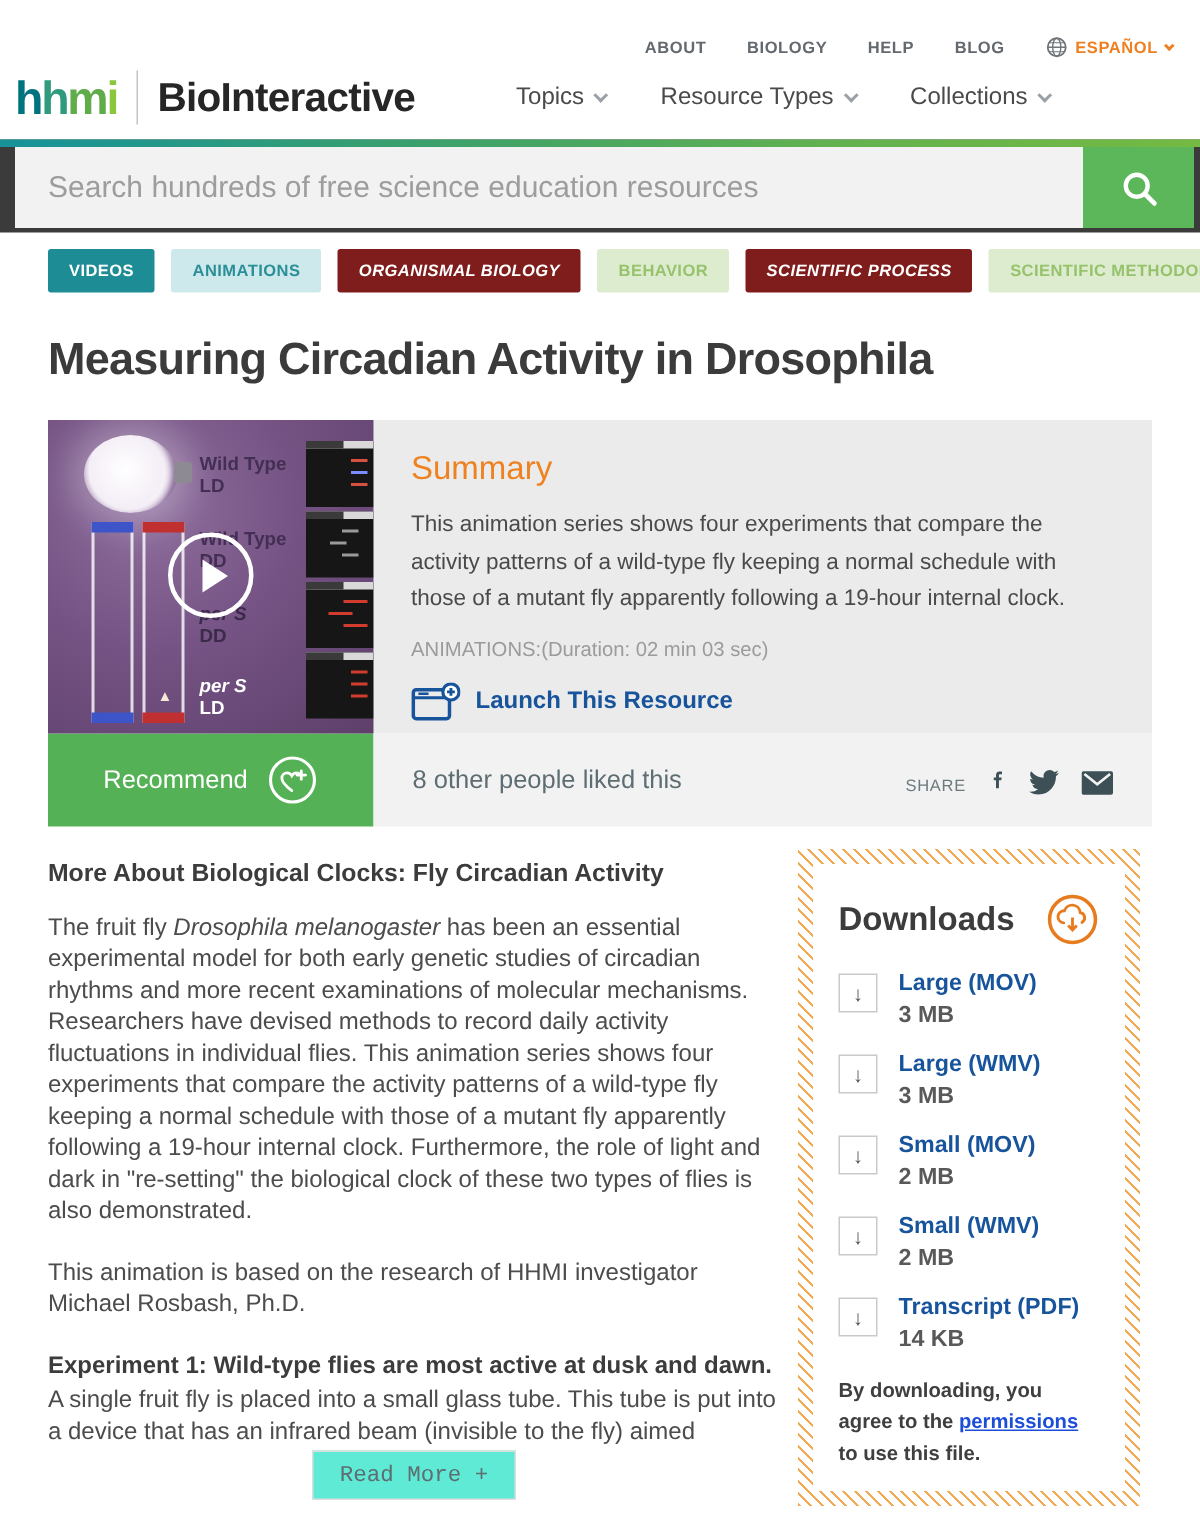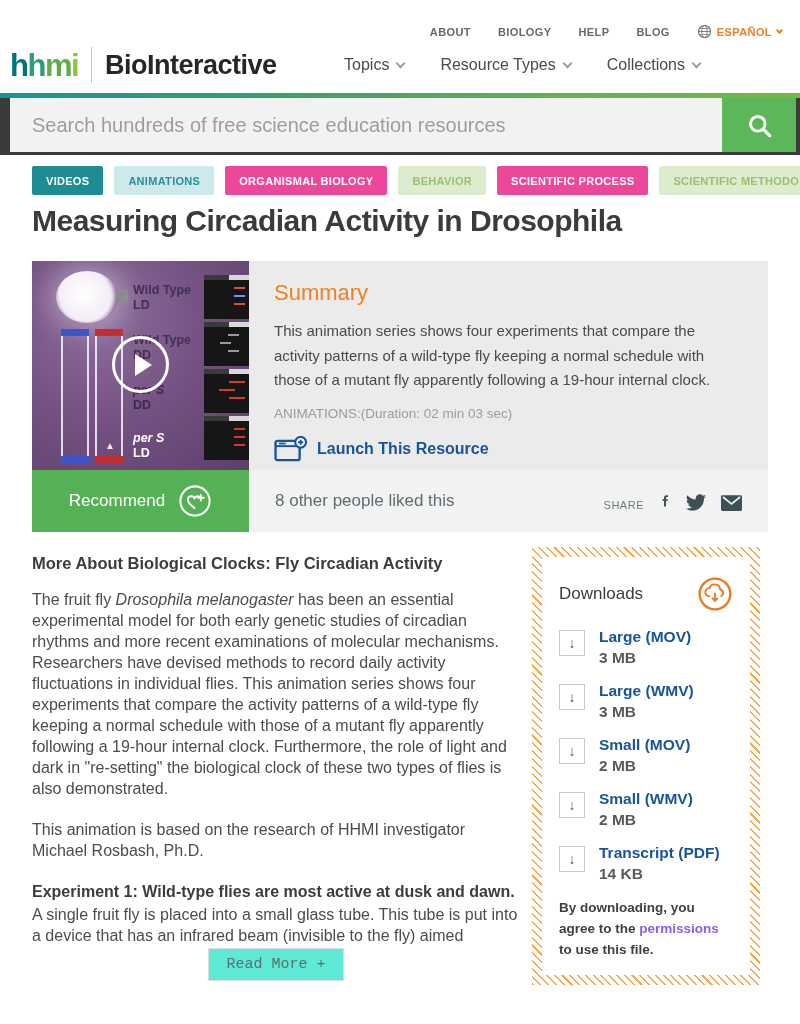--- a/index.html
+++ b/index.html
@@ -33,24 +33,24 @@
   .search-input { flex:1; border:0; outline:none; background:#f2f2f2; font-size:20px; color:#555;
     padding:0 22px; font-family:"Liberation Sans","DejaVu Sans",sans-serif; }
   .search-input::placeholder { color:#9d9d9d; }
   .search-btn { width:74px; border:0; background:#5cb75a; display:flex; align-items:center; justify-content:center; cursor:pointer; }
   
   .tags-row { display:flex; gap:11px; padding:11px 0 0 32px; }
   .tag { height:29px; display:flex; align-items:center; padding:0 14px; font-size:11px; font-weight:bold;
     letter-spacing:.3px; border-radius:2px; cursor:pointer; white-space:nowrap; }
   .tag.solid-teal { background:#1e8c95; color:#fff; }
   .tag.light-teal { background:#cde9ec; color:#2b8f98;text-align:right; }
-  .tag.solid-green { background:#ec4899; color:#fff; }
+  .tag.solid-green { background:#7f1d1d; color:#fff;font-style:italic; }
   .tag.light-green { background:#ddeccf; color:#97c26c; }
   
-  .page-title { margin:9px 32px 0; font-size:30px; font-weight:bold; color:#3b3b3b; letter-spacing:-0.5px; }
+  .page-title { margin:28px 32px 0; font-size:30px; font-weight:bold; color:#3b3b3b; letter-spacing:-0.5px; }
   
   .media-row { display:flex; margin:23px 32px 0; }
   .thumb { position:relative; width:217px; height:209px; flex-shrink:0; overflow:hidden; cursor:pointer;
     background:radial-gradient(circle at 32% 28%, #8f6f9e 0%, #755384 45%, #5d3f6a 100%); }
   .bulb { position:absolute; left:24px; top:10px; width:62px; height:52px; border-radius:50%;
     background:radial-gradient(circle at 45% 45%, #ffffff 0%, #f4eef6 55%, rgba(244,238,246,0) 78%),
                radial-gradient(circle, #fff 55%, rgba(255,255,255,0) 70%); box-shadow:0 0 22px 10px rgba(255,255,255,.25); }
   .bulb-base { position:absolute; left:84px; top:28px; width:12px; height:14px; background:#8e8a93; border-radius:2px; }
   .tube { position:absolute; top:68px; height:134px; width:28px; border:2px solid rgba(255,255,255,.8); }
   .tube .cap { position:absolute; left:-2px; right:-2px; height:7px; }
@@ -100,29 +100,29 @@
   .experiment-heading { margin:0 0 2px; font-size:16px; font-weight:bold; color:#3c3c3c; line-height:21px; }
   .clipped { max-height:46px; overflow:hidden; margin-bottom:0 !important; }
   .read-more-wrap { text-align:center; margin-top:2px; }
   .read-more { border:1px solid #ddd; background:#5eead4; color:#5d6d72; font-size:15px; padding:7px 17px; cursor:pointer;
     font-family:Liberation Mono, monospace; }
   
   .sidebar { margin-left:12px; width:228px; flex-shrink:0; padding:10px;
     background:repeating-linear-gradient(45deg,#f3aa55 0px,#f3aa55 1.5px,#ffffff 1.5px,#ffffff 5.5px); }
   .sidebar-inner { background:#fff; padding:19px 17px 14px; }
   .dl-head { display:flex; align-items:center; justify-content:space-between; margin-bottom:16px; }
-  .dl-heading { font-size:17px; font-weight:normal; color:#3c3c3c; }
+  .dl-heading { font-size:22px; font-weight:bold; color:#3c3c3c; }
   .dl-item { display:flex; align-items:flex-start; margin-bottom:15px; }
   .dl-btn { width:26px; height:26px; border:1px solid #c9c9c9; background:#fff; color:#555; font-size:14px;
     display:flex; align-items:center; justify-content:center; cursor:pointer; margin-top:2px; flex-shrink:0; }
   .dl-info { margin-left:14px; }
   .dl-link { font-size:15.5px; font-weight:bold; color:#17549b; cursor:pointer; }
   .dl-size { font-size:15.5px; font-weight:bold; color:#595959; margin-top:3px; }
   .dl-note { font-size:13.5px; font-weight:bold; color:#3f3f3f; line-height:1.55; margin-top:4px; }
-  .dl-note .lnk { color:#8b5cf6; cursor:pointer; }
+  .dl-note .lnk { color:#1d4ed8; cursor:pointer;text-decoration:underline; }
 </style>
 </head>
 <body>
 
 <div class="utility-bar">
   <a class="utility-link">ABOUT</a>
   <a class="utility-link">BIOLOGY</a>
   <a class="utility-link">HELP</a>
   <a class="utility-link">BLOG</a>
   <div class="lang-switch">

